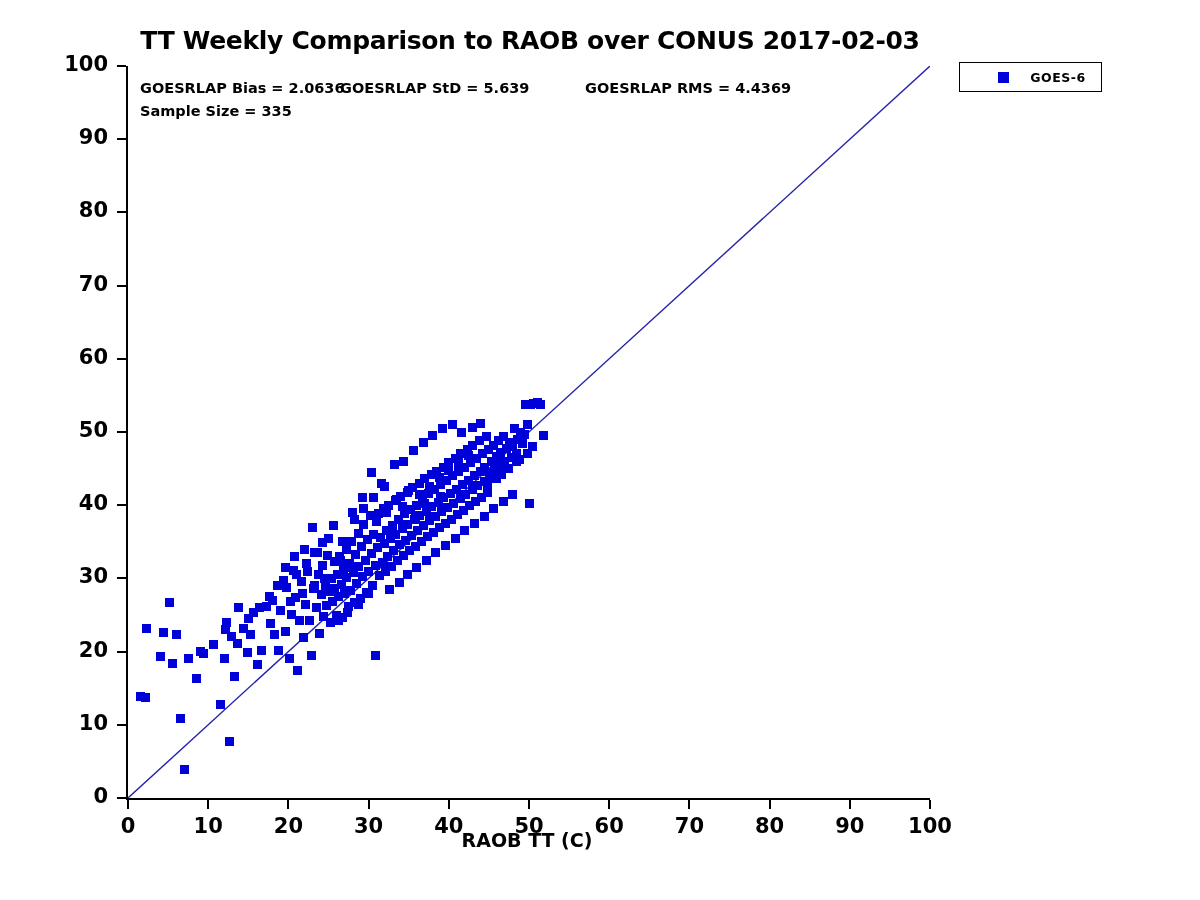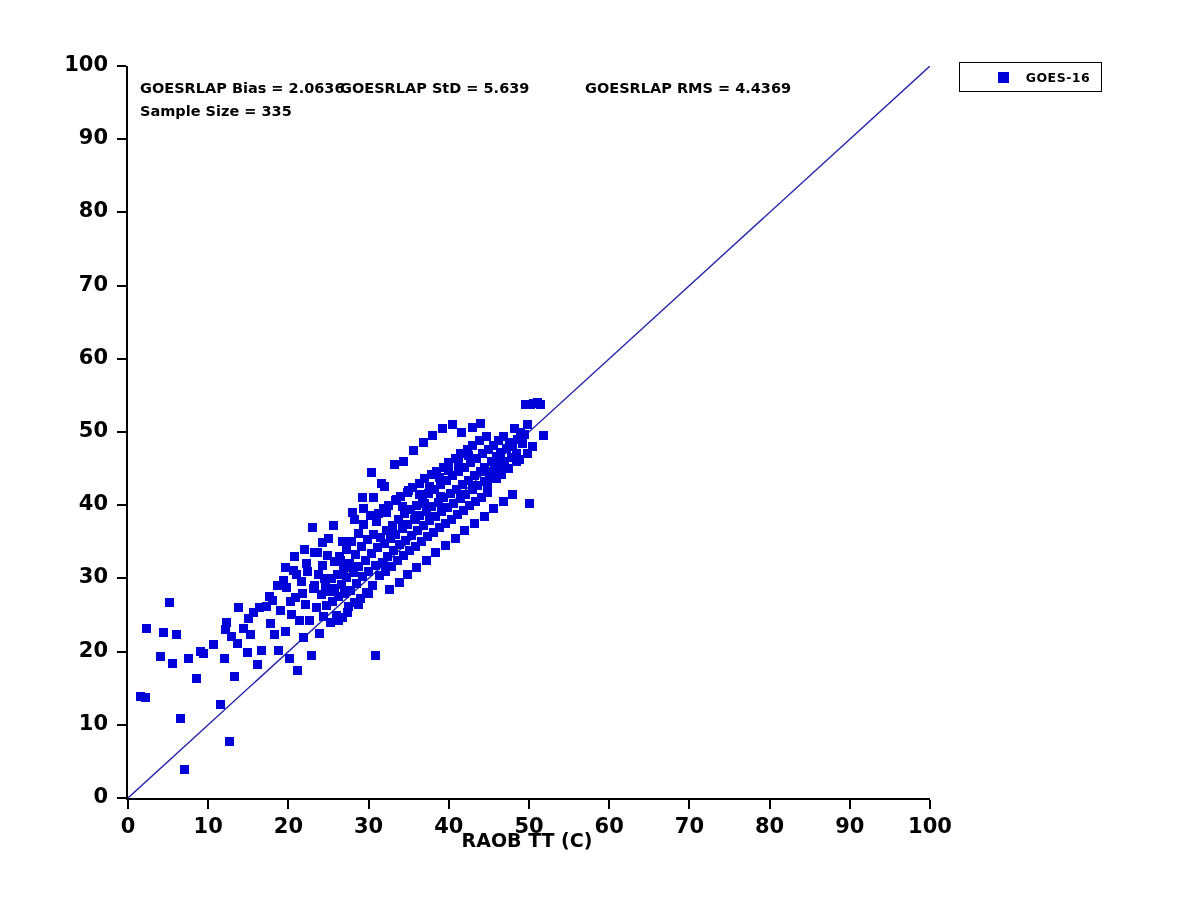--- a/index.html
+++ b/index.html
@@ -140,20 +140,21 @@
     font-size: 12.5px;
     font-weight: bold;
     letter-spacing: 0.5px;
   }
 </style>
 </head>
 <body>
 
 <div id="figure">
 
+  <div id="chart-title">TT Weekly Comparison to RAOB over CONUS 2017-02-03</div>
 
   <div id="plot-area">
     <div id="line-layer">
       <svg width="802" height="732" viewBox="0 0 802 732">
         <line id="refline" x1="0" y1="732" x2="802" y2="0" stroke="#2222aa" stroke-width="1.4"></line>
       </svg>
     </div>
     <div id="points-layer">
         <div class="pt" style="left: 12.832px; top: 630.984px; background: rgb(0, 0, 216);"></div>
         <div class="pt" style="left: 17.644px; top: 631.716px; background: rgb(0, 0, 216);"></div>
@@ -515,16 +516,16 @@
 
   <div id="xlabel">RAOB TT (C)</div>
 
   <div class="annot" id="annot-bias">GOESRLAP Bias = 2.0636</div>
   <div class="annot" id="annot-std">GOESRLAP StD = 5.639</div>
   <div class="annot" id="annot-rms">GOESRLAP RMS = 4.4369</div>
   <div class="annot" id="annot-n">Sample Size = 335</div>
 
   <div id="legend">
     <div id="legend-swatch"></div>
-    <div id="legend-label">GOES-16</div>
+    <div id="legend-label">GOES-6</div>
   </div>
 
 </div>
 
 </body></html>

